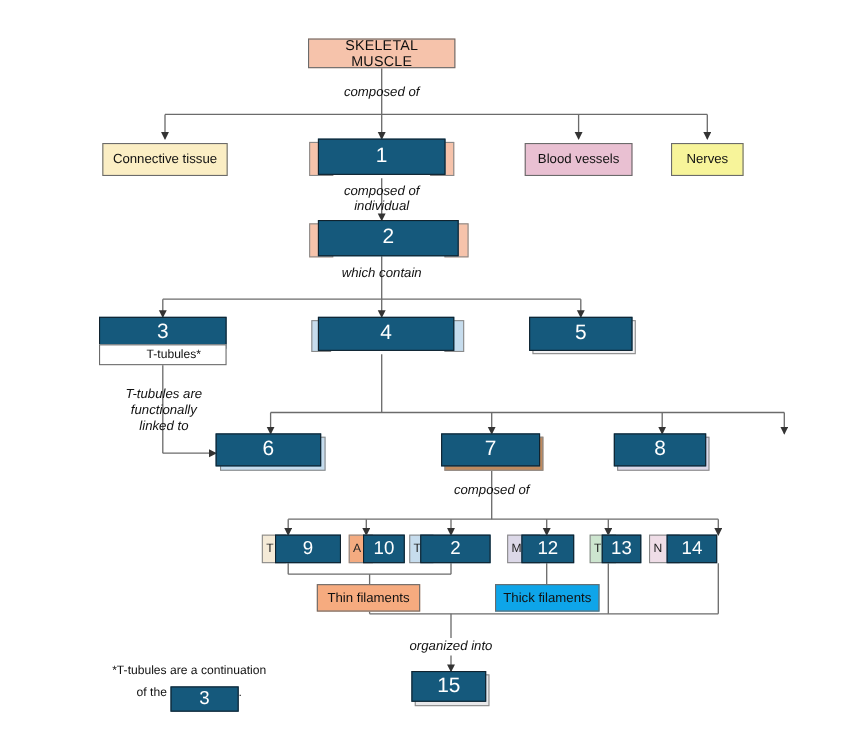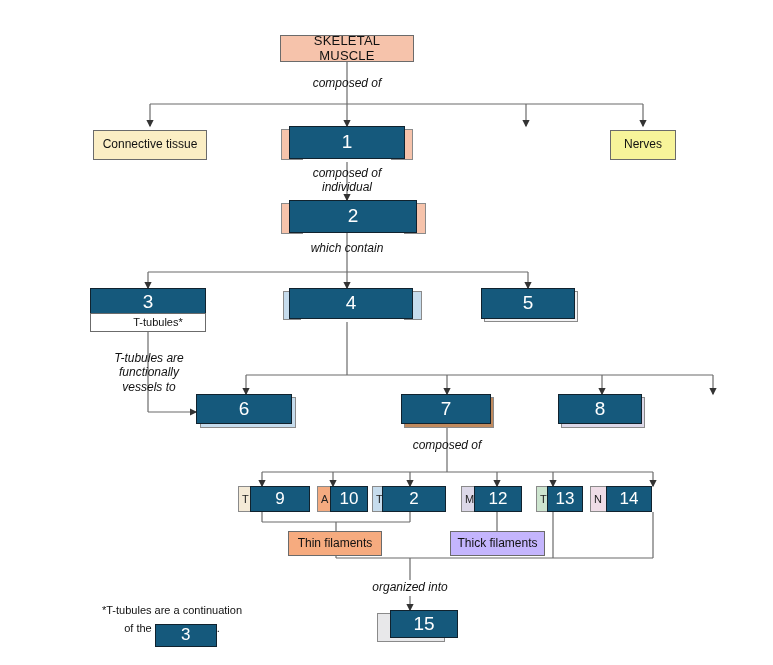--- a/index.html
+++ b/index.html
@@ -9,21 +9,21 @@
 
   .node{position:absolute;box-sizing:border-box;display:flex;align-items:center;justify-content:center;
         text-align:center;line-height:1.1;}
 
   
   .lbl{border:1px solid #6b6b6b;font-size:12px;color:#111;padding:2px 4px;}
   .lbl.peach{background:#f6c3ab;}
   .lbl.cream{background:#fbeec4;}
   .lbl.pink{background:#e9c0d2;}
   .lbl.yellow{background:#f7f49a;}
-  .lbl.lav{background:#c4b5fd;}
+  .lbl.lav{background:#0ea5e9;}
   .lbl.orange{background:#f6ab7f;}
   .lbl.lpink{background:#f0dde6;}
   .lbl.white{background:#ffffff;}
 
   .title{font-weight:normal;font-size:13px;letter-spacing:.2px;}
 
   
   .blue{background:#15597c;border:1.5px solid #10222e;color:#ffffff;font-size:19px;}
   .blue.small{font-size:17px;}
 
@@ -113,20 +113,21 @@
   <div class="node lbl peach title" style="left:280px;top:35px;width:134px;height:27px;">SKELETAL MUSCLE</div>
 
   <div class="edgetxt" style="left:297px;top:76px;width:100px;">composed of</div>
 
   <div class="node lbl cream" style="left:93px;top:130px;width:114px;height:30px;">Connective tissue</div>
 
   <div class="tab t-peach" style="left:281px;top:129px;width:22px;height:31px;"></div>
   <div class="tab t-peach" style="left:391px;top:129px;width:22px;height:31px;"></div>
   <div class="node blue" style="left:289px;top:126px;width:116px;height:33px;">1</div>
 
+  <div class="node lbl pink" style="left:477px;top:130px;width:98px;height:30px;">Blood vessels</div>
 
   <div class="node lbl yellow" style="left:610px;top:130px;width:66px;height:30px;">Nerves</div>
 
   <div class="edgetxt" style="left:297px;top:166px;width:100px;white-space:pre-line;">composed of
 individual</div>
 
   <div class="tab t-peach" style="left:281px;top:203px;width:22px;height:31px;"></div>
   <div class="tab t-peach" style="left:404px;top:203px;width:22px;height:31px;"></div>
   <div class="node blue" style="left:289px;top:200px;width:128px;height:33px;">2</div>
 
@@ -137,21 +138,21 @@
 
   <div class="tab t-lblue" style="left:283px;top:291px;width:18px;height:29px;"></div>
   <div class="tab t-lblue" style="left:404px;top:291px;width:18px;height:29px;"></div>
   <div class="node blue" style="left:289px;top:288px;width:124px;height:31px;">4</div>
 
   <div class="tab t-white" style="left:484px;top:291px;width:94px;height:31px;"></div>
   <div class="node blue" style="left:481px;top:288px;width:94px;height:31px;">5</div>
 
   <div class="edgetxt" style="left:99px;top:351px;width:100px;white-space:pre-line;">T-tubules are
 functionally
-vessels to</div>
+linked to</div>
 
   <div class="tab t-lblue" style="left:200px;top:397px;width:96px;height:31px;"></div>
   <div class="node blue" style="left:196px;top:394px;width:96px;height:30px;">6</div>
 
   <div class="tab t-tan" style="left:404px;top:397px;width:90px;height:31px;"></div>
   <div class="node blue" style="left:401px;top:394px;width:90px;height:30px;">7</div>
 
   <div class="tab t-lav" style="left:561px;top:397px;width:84px;height:31px;"></div>
   <div class="node blue" style="left:558px;top:394px;width:84px;height:30px;">8</div>
 
@@ -176,21 +177,21 @@
   <div class="tab t-lpink" style="left:590px;top:486px;width:28px;height:26px;">N</div>
   <div class="node blue small" style="left:606px;top:486px;width:46px;height:26px;">14</div>
 
   <div class="node lbl orange" style="left:288px;top:531px;width:94px;height:25px;">Thin filaments</div>
 
   <div class="node lbl lav" style="left:450px;top:531px;width:95px;height:25px;">Thick filaments</div>
 
   <div class="edgetxt" style="left:360px;top:580px;width:100px;">organized into</div>
 
   <div class="tab t-grey" style="left:377px;top:613px;width:68px;height:29px;"></div>
-  <div class="node blue" style="left:374px;top:610px;width:68px;height:28px;margin-left:16px;">15</div>
+  <div class="node blue" style="left:374px;top:610px;width:68px;height:28px;">15</div>
 
   <div class="foot" style="left:92px;top:604px;width:160px;">
     <span>*T-tubules are a continuation</span><br>
     <span>of the</span>
     <span class="node blue" style="position:relative;display:inline-flex;left:0;top:6px;width:62px;height:23px;font-size:17px;vertical-align:middle;">3</span><span>.</span>
   </div>
 
 </div>
 
 </body></html>

